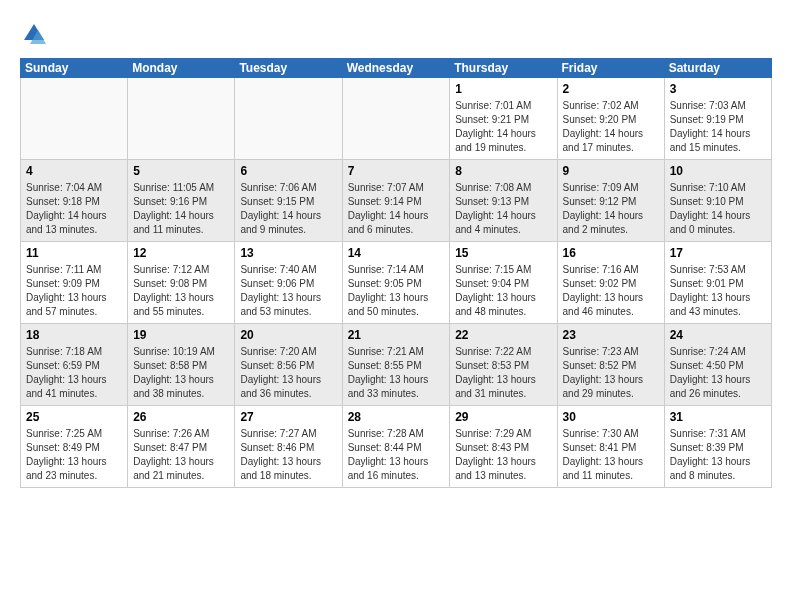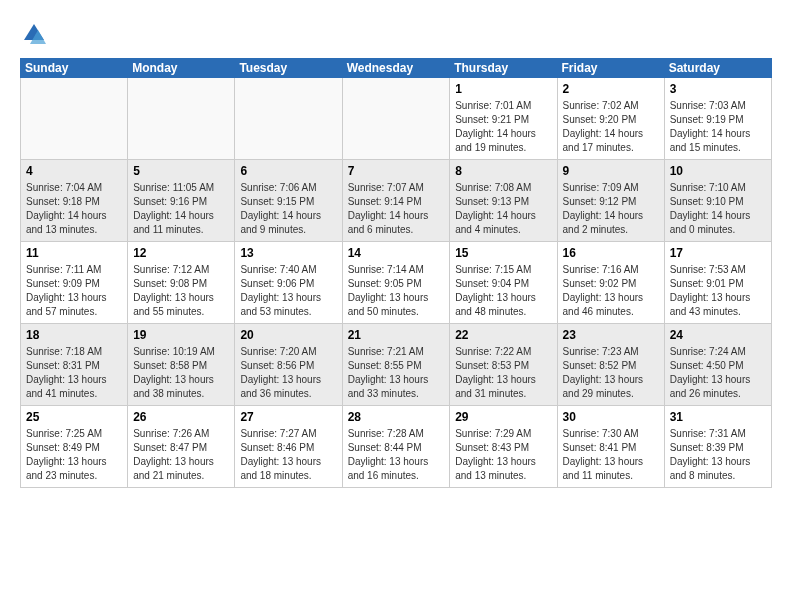--- a/index.html
+++ b/index.html
@@ -250,21 +250,21 @@
           <div class="day-info">Sunrise: 7:53 AM
 Sunset: 9:01 PM
 Daylight: 13 hours
 and 43 minutes.</div>
         </td>
       </tr>
       <tr>
         <td>
           <span class="day-number">18</span>
           <div class="day-info">Sunrise: 7:18 AM
-Sunset: 8:31 PM
+Sunset: 6:59 PM
 Daylight: 13 hours
 and 41 minutes.</div>
         </td>
         <td>
           <span class="day-number">19</span>
           <div class="day-info">Sunrise: 10:19 AM
 Sunset: 8:58 PM
 Daylight: 13 hours
 and 38 minutes.</div>
         </td>

